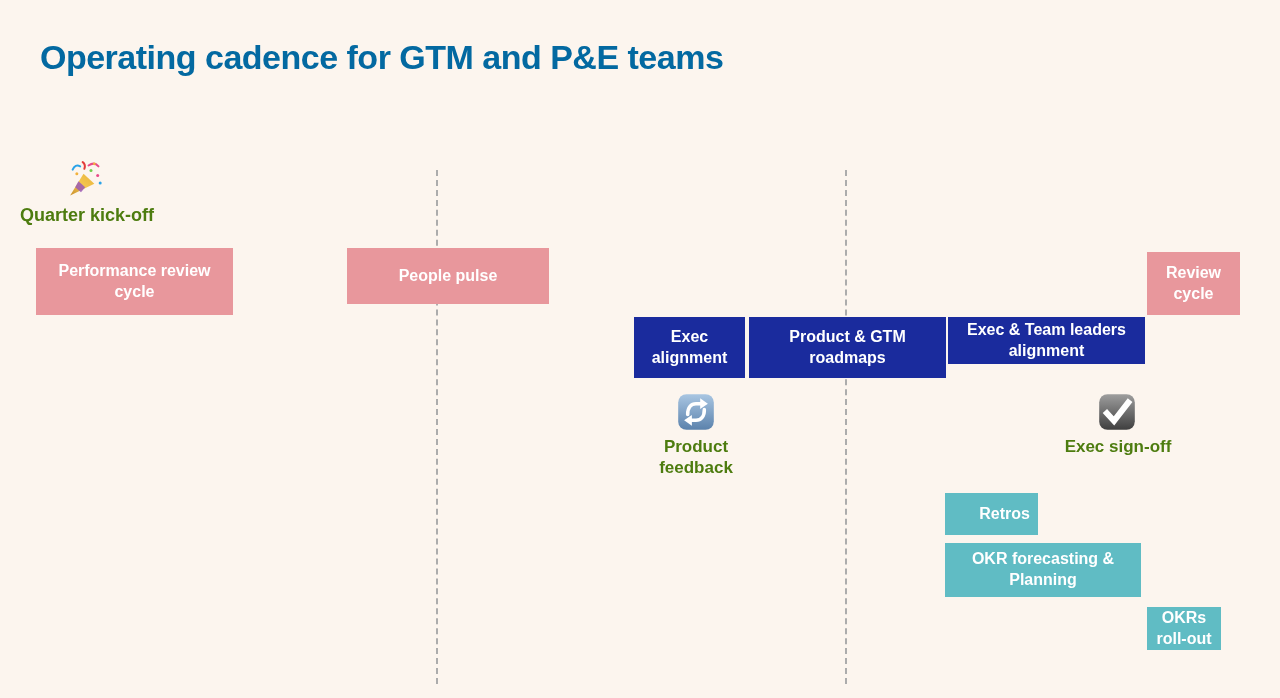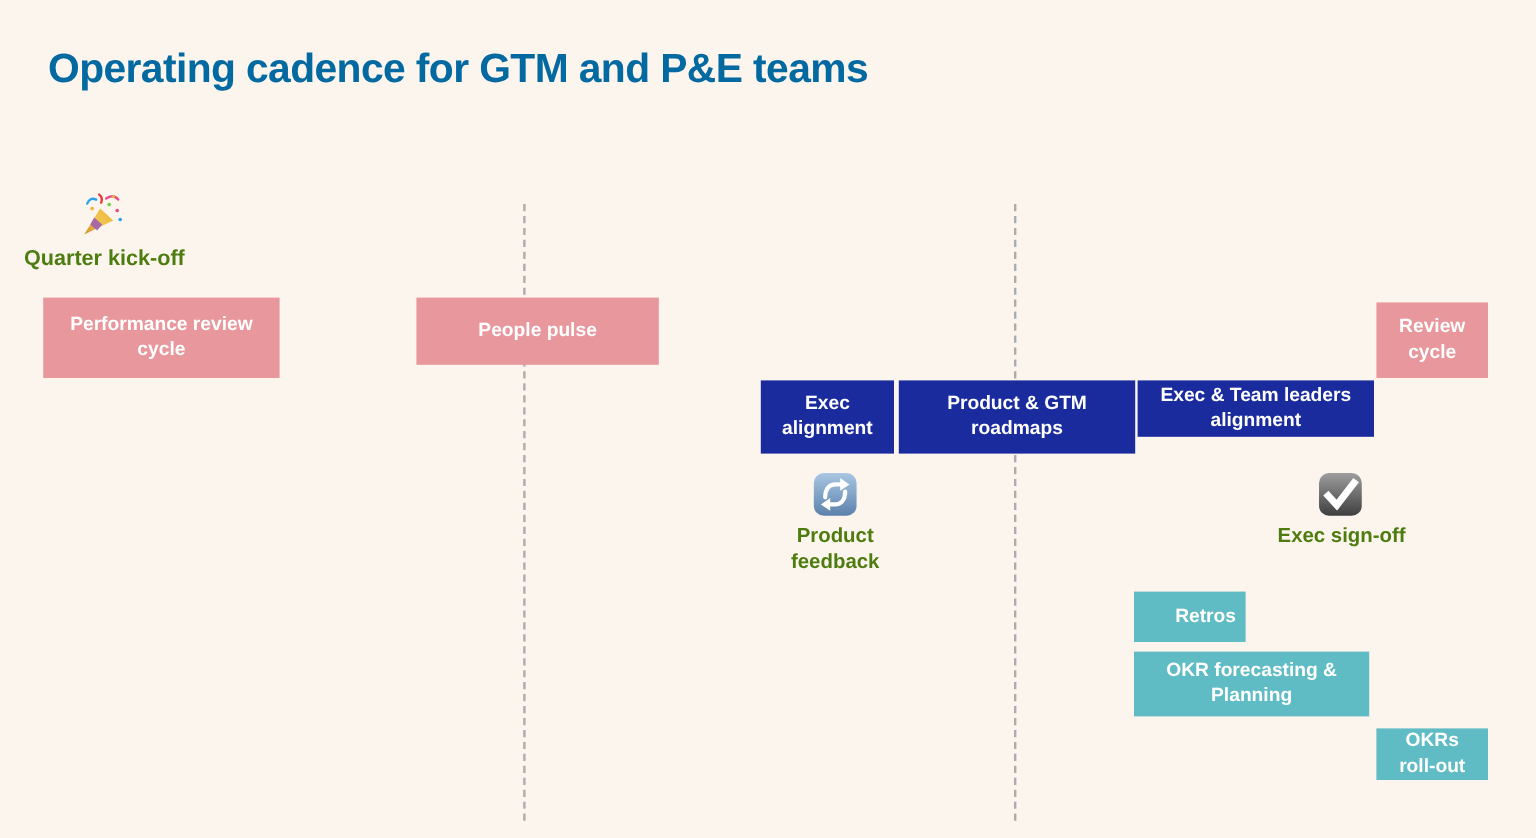--- a/index.html
+++ b/index.html
@@ -54,21 +54,21 @@
   .bar-performance{left:36px;top:248px;width:197px;height:67px;}
   .bar-people-pulse{left:333px;top:248px;width:202px;height:56px;margin-left:14px;}
   .bar-review-cycle{left:1147px;top:252px;width:93px;height:63px;}
 
   .bar-exec-alignment{left:634px;top:317px;width:111px;height:61px;}
   .bar-roadmaps{left:749px;top:317px;width:197px;height:61px;}
   .bar-exec-team-leaders{left:948px;top:317px;width:197px;height:47px;}
 
   .bar-retros{left:945px;top:493px;width:93px;height:42px;justify-content:flex-end;}
   .bar-okr-forecasting{left:945px;top:543px;width:196px;height:54px;}
-  .bar-okrs-rollout{left:1147px;top:607px;width:93px;height:43px;}
+  .bar-okrs-rollout{left:1147px;top:607px;width:74px;height:43px;}
 
   
   .milestone-icon{position:absolute;z-index:2;}
   .icon-party{left:66px;top:158px;width:40px;height:40px;}
   .icon-repeat{left:677px;top:393px;width:38px;height:38px;}
   .icon-check{left:1098px;top:393px;width:38px;height:38px;}
 
   .milestone-label{
     position:absolute;z-index:2;
     font-weight:700;color:#4d7c0f;text-align:center;

